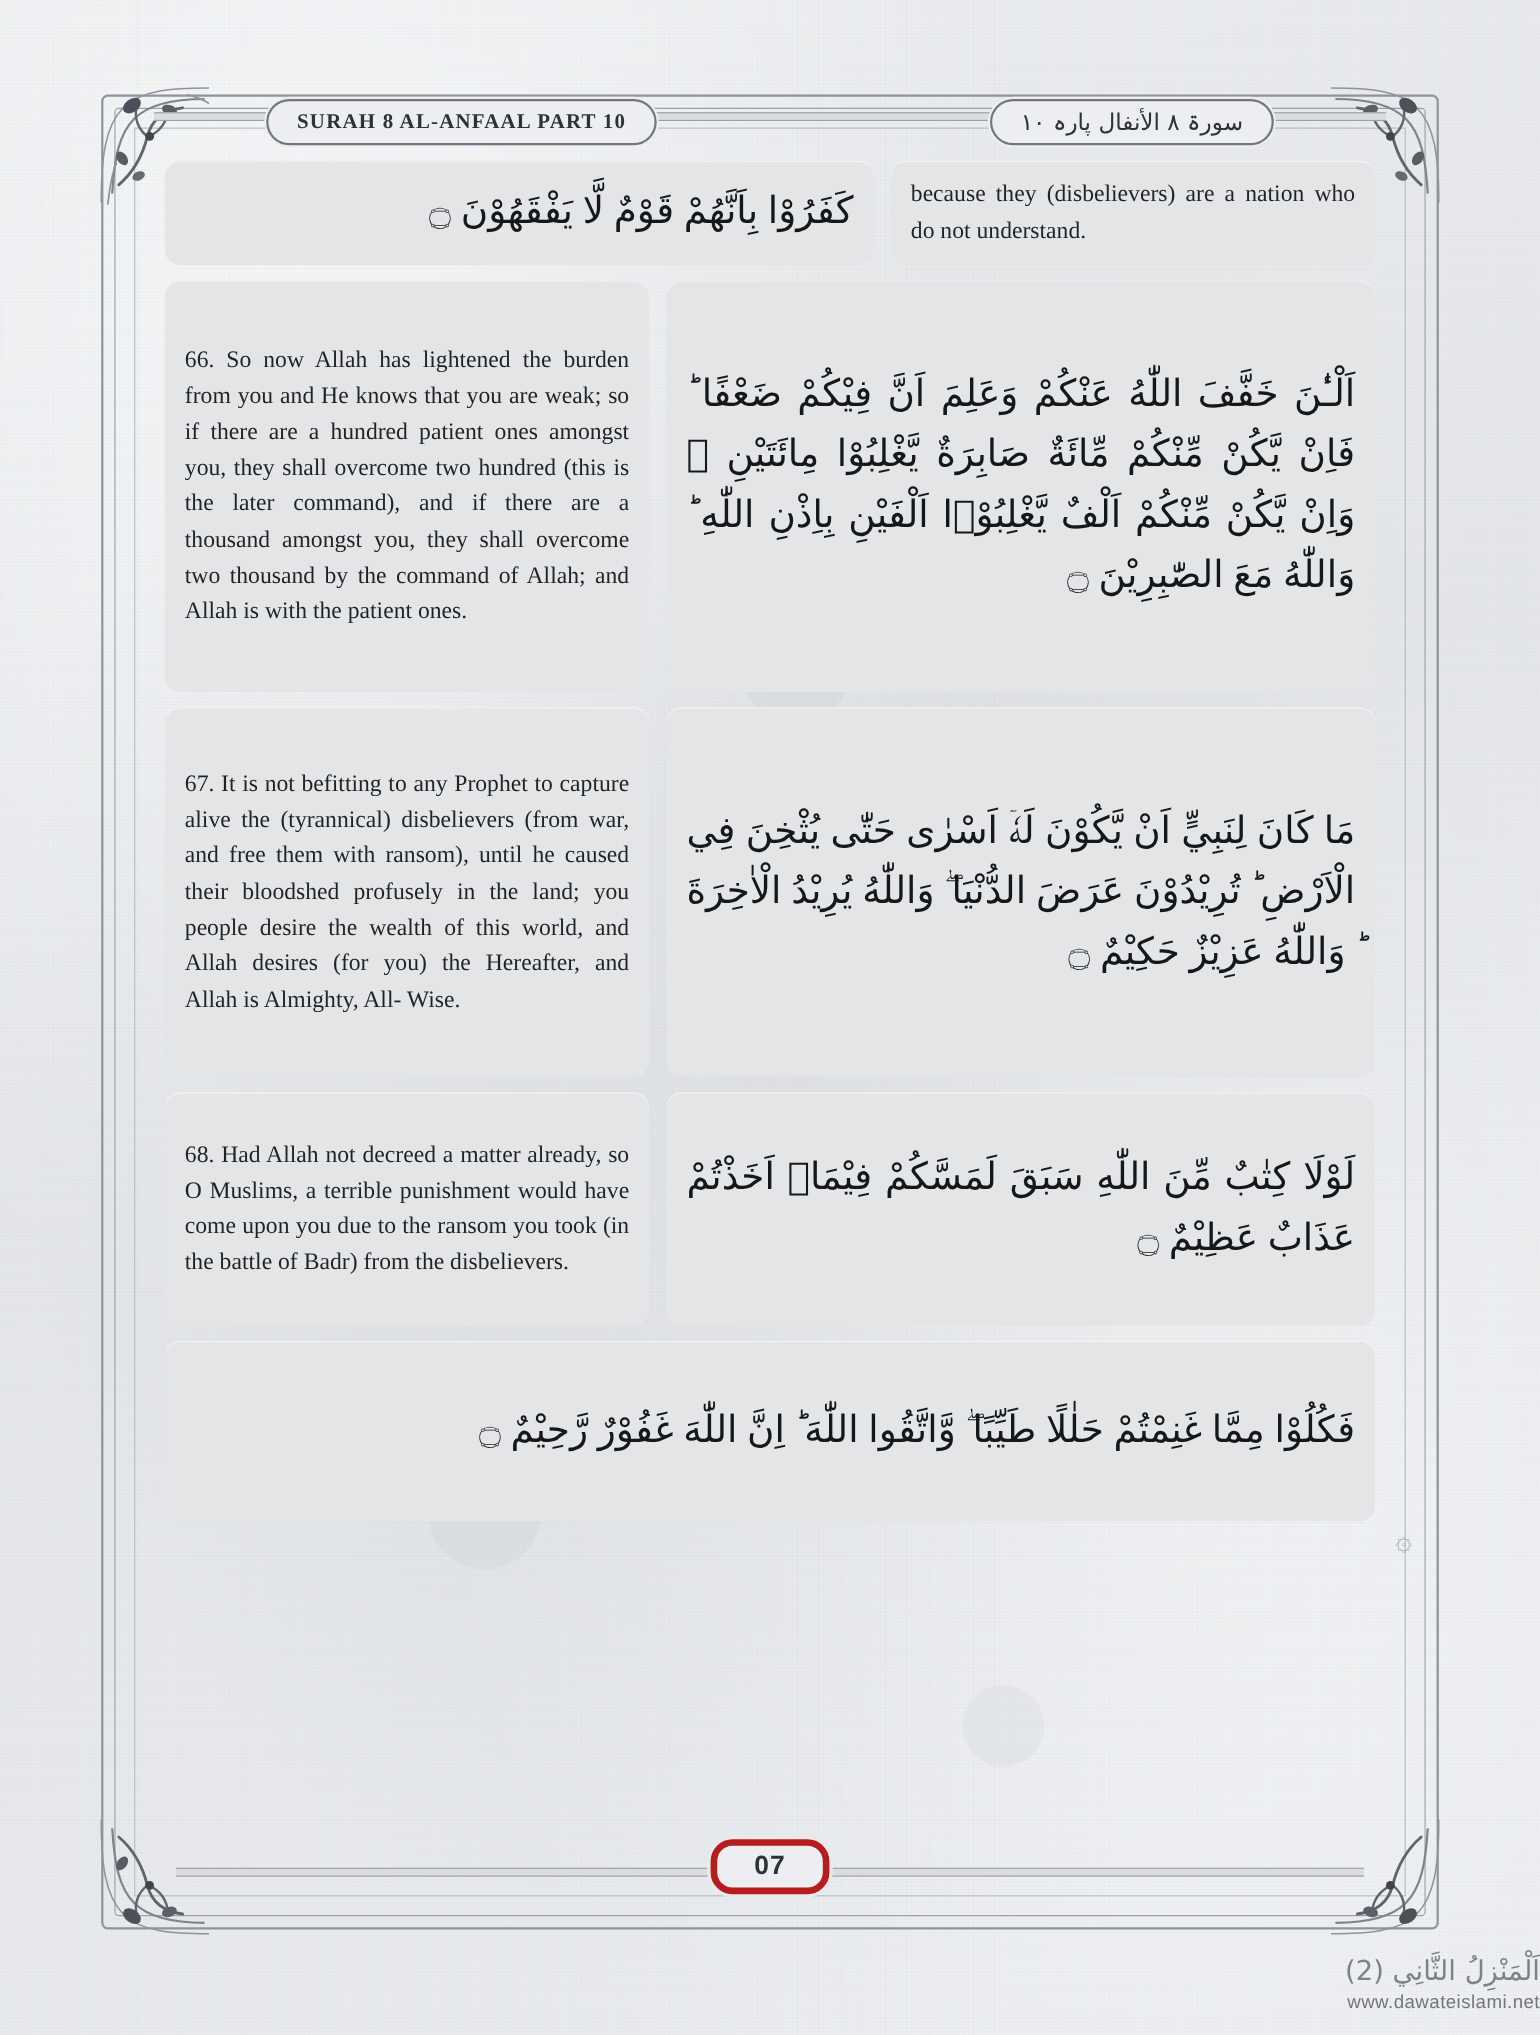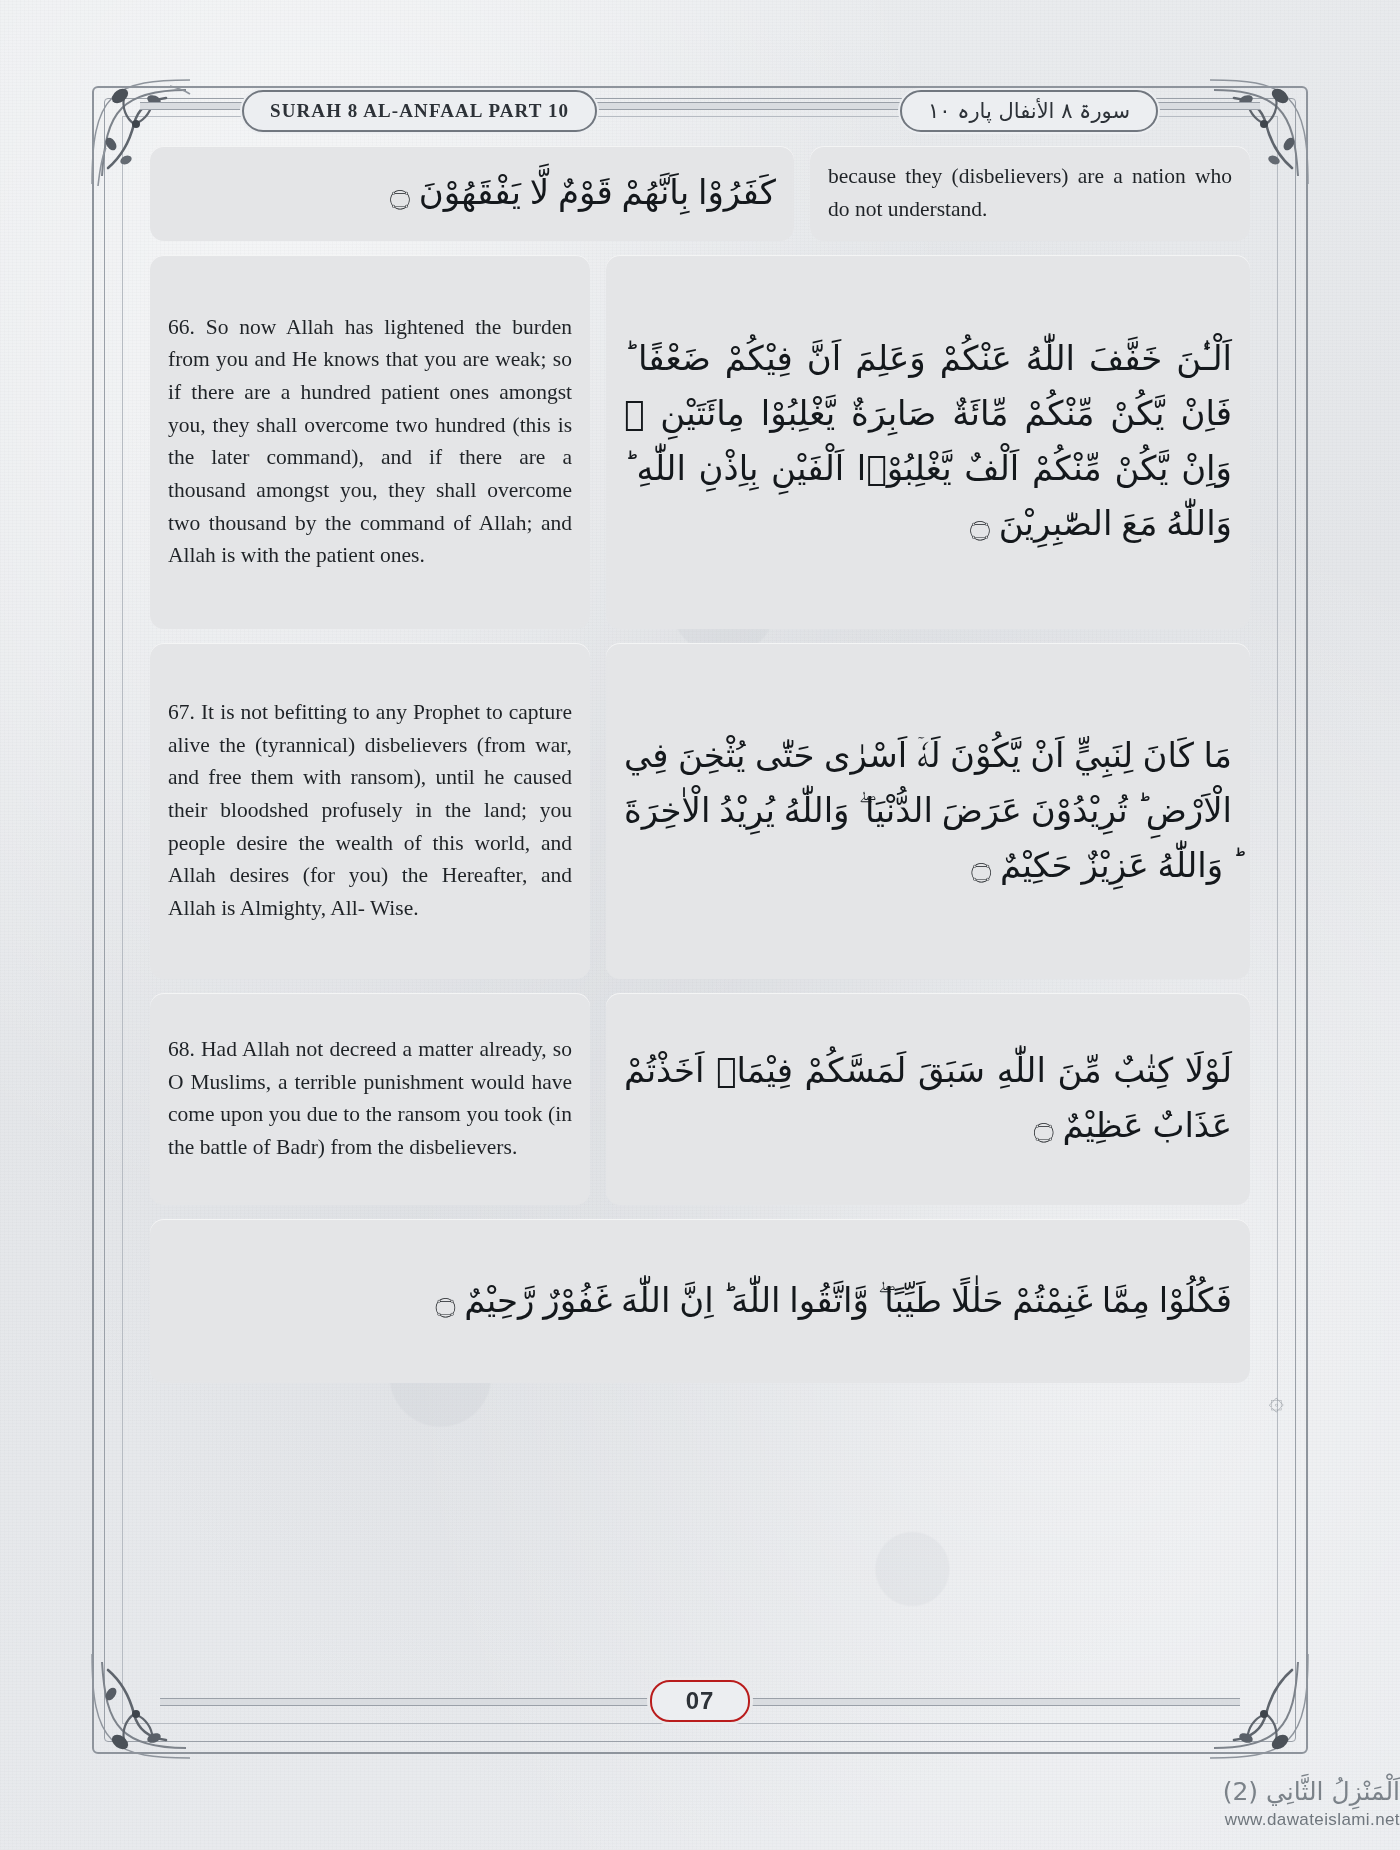--- a/index.html
+++ b/index.html
@@ -139,21 +139,21 @@
   .row-4 .cell{min-height:164px;}
 
   
   .pagenum-rule{
     position:absolute;left:160px;right:160px;bottom:144px;height:6px;
     border-top:1px solid #9aa0a8;border-bottom:1px solid #9aa0a8;
     background:#d9dce0;
   }
   .pagenum{
     position:absolute;left:50%;transform:translateX(-50%);bottom:128px;
-    background:#eceef1;border:2px solid #b91c1c;border-radius:20px;
+    background:#eceef1;border:6px solid #b91c1c;border-radius:20px;
     width:96px;height:38px;
     display:flex;align-items:center;justify-content:center;
     font-family:"Liberation Sans",sans-serif;
     font-size:24px;font-weight:bold;color:#2d3238;letter-spacing:1px;
     box-shadow:0 0 0 3px #e9eaec;
     z-index:4;
   }
 
   
   .footer{

